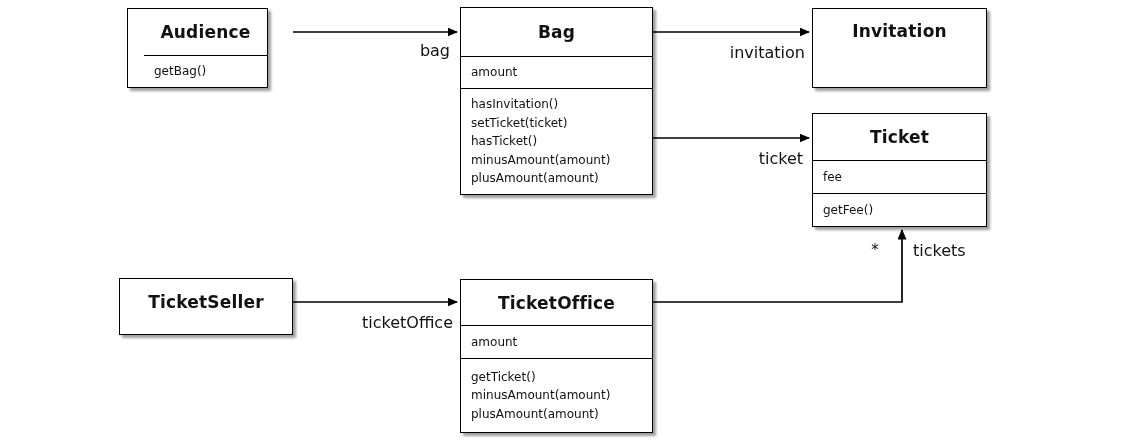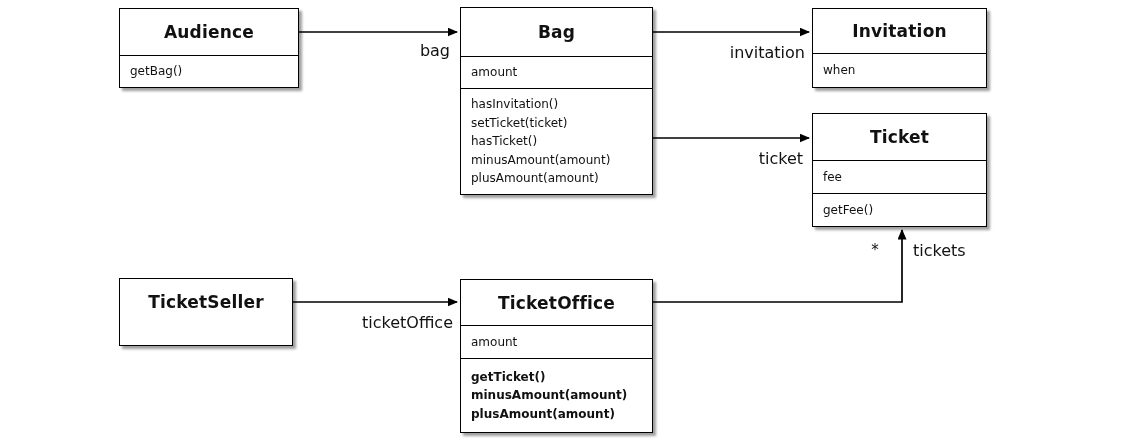--- a/index.html
+++ b/index.html
@@ -54,46 +54,46 @@
   .edge-label {
     position: absolute;
     font-size: 16px;
     color: #111111;
     white-space: nowrap;
   }
   .align-right { text-align: right; }
   .align-center { text-align: center; }
 
   
-  #cls-audience     { left: 119px; top: 8px;   width: 180px; height: 80px; }
+  #cls-audience     { left: 127px; top: 8px;   width: 141px; height: 80px; padding-left: 16px; }
   #cls-audience .uml-title { height: 46px; }
   #cls-audience .uml-compartment { flex: 1 1 auto; }
 
   #cls-bag          { left: 460px; top: 7px;   width: 193px; height: 188px; }
   #cls-bag .uml-title { height: 48px; }
   #cls-bag .c-attrs   { height: 32px; }
   #cls-bag .c-methods { flex: 1 1 auto; }
 
   #cls-invitation   { left: 812px; top: 8px;   width: 175px; height: 80px; }
   #cls-invitation .uml-title { height: 44px; }
   #cls-invitation .uml-compartment { flex: 1 1 auto; }
 
   #cls-ticket       { left: 812px; top: 113px; width: 175px; height: 114px; }
   #cls-ticket .uml-title { height: 46px; }
   #cls-ticket .c-attrs   { height: 33px; justify-content: center; }
   #cls-ticket .c-methods { flex: 1 1 auto; justify-content: center; }
 
-  #cls-ticketseller { left: 119px; top: 278px; width: 174px; height: 68px; }
+  #cls-ticketseller { left: 119px; top: 278px; width: 174px; height: 57px; }
   #cls-ticketseller .uml-title { height: 46px; }
   #cls-ticketseller .uml-compartment { flex: 1 1 auto; }
 
   #cls-ticketoffice { left: 460px; top: 279px; width: 193px; height: 154px; }
   #cls-ticketoffice .uml-title { height: 45px; }
   #cls-ticketoffice .c-attrs   { height: 33px; }
-  #cls-ticketoffice .c-methods { flex: 1 1 auto; font-weight: bold; }
+  #cls-ticketoffice .c-methods { flex: 1 1 auto; }
 
   
   #lbl-bag          { left: 370px; top: 41px;  width: 80px; }
   #lbl-invitation   { left: 690px; top: 43px;  width: 115px; }
   #lbl-ticket       { left: 713px; top: 149px; width: 90px; }
   #lbl-ticketoffice { left: 343px; top: 313px; width: 110px; }
   #lbl-mult-star    { left: 862px; top: 241px; width: 26px; font-size: 15px; }
   #lbl-tickets      { left: 913px; top: 241px; width: 80px; }
 </style>
 </head>
@@ -130,23 +130,20 @@
       <div class="uml-member">hasInvitation()</div>
       <div class="uml-member">setTicket(ticket)</div>
       <div class="uml-member">hasTicket()</div>
       <div class="uml-member">minusAmount(amount)</div>
       <div class="uml-member">plusAmount(amount)</div>
     </div>
   </div>
 
   <div class="uml-class" id="cls-invitation">
     <div class="uml-title">Invitation</div>
-    <div class="uml-compartment c-attrs">
-      <div class="uml-member">when</div>
-    </div>
   </div>
 
   <div class="uml-class" id="cls-ticket">
     <div class="uml-title">Ticket</div>
     <div class="uml-compartment c-attrs">
       <div class="uml-member">fee</div>
     </div>
     <div class="uml-compartment c-methods">
       <div class="uml-member">getFee()</div>
     </div>

